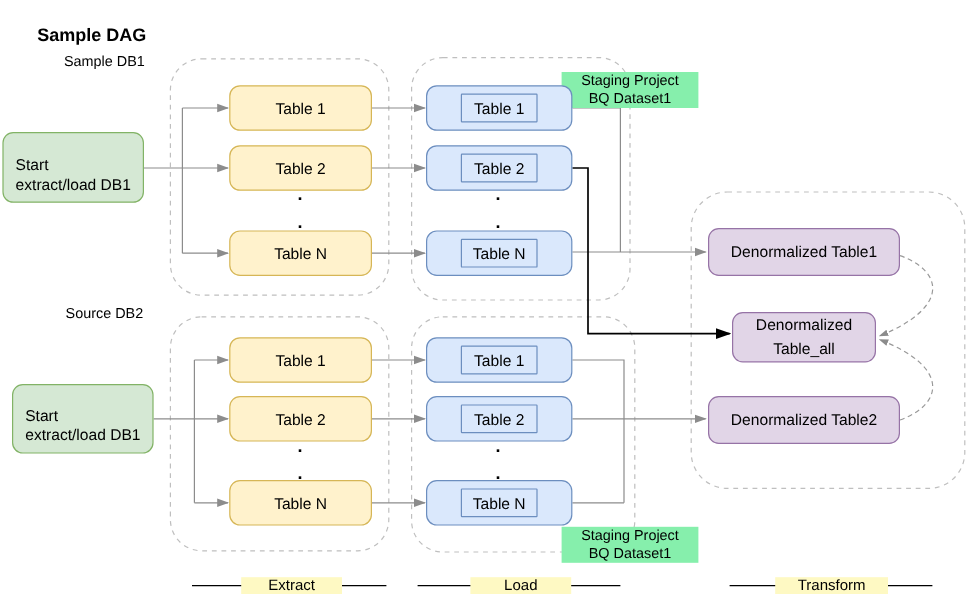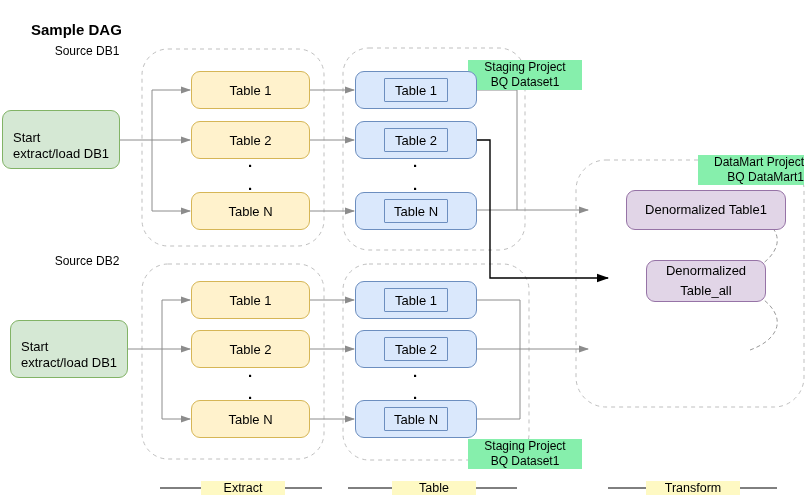--- a/index.html
+++ b/index.html
@@ -7,21 +7,21 @@
          font-family:"Liberation Sans",sans-serif;color:#000;}
   #wires{position:absolute;left:0;top:0;}
   .node{position:absolute;box-sizing:border-box;display:flex;align-items:center;justify-content:center;
         text-align:center;font-size:13px;line-height:15px;border:1px solid #000;border-radius:9px;}
   .green{background:#d5e8d4;border-color:#82b366;justify-content:flex-start;text-align:left;
          padding:12px 8px 0 10px;line-height:16px;}
   .yellow{background:#fff2cc;border-color:#d6b656;}
   .blue{background:#dae8fc;border-color:#6c8ebf;}
   .inner-rect{border:1px solid #6c8ebf;width:62px;height:22px;display:flex;align-items:center;
               justify-content:center;border-radius:1px;}
-  .purple{background:#e1d5e7;border-color:#9673a6;padding:0 8px;line-height:20px;margin-left:36px;}
+  .purple{background:#e1d5e7;border-color:#9673a6;padding:0 8px;line-height:20px;}
   .lbl{position:absolute;font-size:12px;line-height:15px;}
   .title{font-size:15px;font-weight:bold;}
   .center{text-align:center;}
   .right{text-align:right;}
   .whitebg{background:#86efac;}
   .stage-label{position:absolute;font-size:12.5px;text-align:center;background:#fef9c3;padding:0 2px;}
 </style>
 </head>
 <body>
 
@@ -86,34 +86,30 @@
       <text x="415" y="377">.</text>
       <text x="415" y="399">.</text>
     </g>
 
     <line x1="160" y1="488" x2="322" y2="488" stroke="#000" stroke-width="1"></line>
     <line x1="348" y1="488" x2="517" y2="488" stroke="#000" stroke-width="1"></line>
     <line x1="608" y1="488" x2="777" y2="488" stroke="#000" stroke-width="1"></line>
   </svg>
 
   <div class="lbl title" style="left:31px;top:6px;margin-top:16px;">Sample DAG</div>
-  <div class="lbl center" style="left:37px;top:44px;width:100px;">Source DB1</div>
+  <div class="lbl center" style="left:37px;top:44px;width:100px;">Sample DB1</div>
   <div class="lbl center" style="left:37px;top:254px;width:100px;">Source DB2</div>
 
   <div class="lbl center whitebg" style="left:468px;top:60px;width:114px;">
     <div>Staging Project</div>
     <div>BQ Dataset1</div>
   </div>
   <div class="lbl center whitebg" style="left:468px;top:439px;width:114px;">
     <div>Staging Project</div>
     <div>BQ Dataset1</div>
-  </div>
-  <div class="lbl right whitebg" style="left:698px;top:155px;width:106px;">
-    <div>DataMart Project</div>
-    <div>BQ DataMart1</div>
   </div>
 
   <div class="node green" style="left:2px;top:110px;width:118px;height:59px;">Start extract/load DB1</div>
   <div class="node green" style="left:10px;top:320px;width:118px;height:58px;">Start extract/load DB1</div>
 
   <div class="node yellow" style="left:191px;top:71px;width:119px;height:38px;">Table 1</div>
   <div class="node yellow" style="left:191px;top:121px;width:119px;height:38px;">Table 2</div>
   <div class="node yellow" style="left:191px;top:192px;width:119px;height:38px;">Table N</div>
 
   <div class="node blue" style="left:355px;top:71px;width:122px;height:38px;">
@@ -135,18 +131,19 @@
   </div>
   <div class="node blue" style="left:355px;top:330px;width:122px;height:38px;">
     <div class="inner-rect">Table 2</div>
   </div>
   <div class="node blue" style="left:355px;top:400px;width:122px;height:38px;">
     <div class="inner-rect">Table N</div>
   </div>
 
   <div class="node purple" style="left:590px;top:190px;width:160px;height:40px;">Denormalized Table1</div>
   <div class="node purple" style="left:610px;top:260px;width:120px;height:42px;">Denormalized Table_all</div>
+  <div class="node purple" style="left:590px;top:330px;width:160px;height:40px;">Denormalized Table2</div>
 
   <div class="stage-label" style="left:201px;top:481px;width:80px;">Extract</div>
-  <div class="stage-label" style="left:392px;top:481px;width:80px;">Table</div>
+  <div class="stage-label" style="left:392px;top:481px;width:80px;">Load</div>
   <div class="stage-label" style="left:646px;top:481px;width:90px;">Transform</div>
 
 </div>
 
 </body></html>

